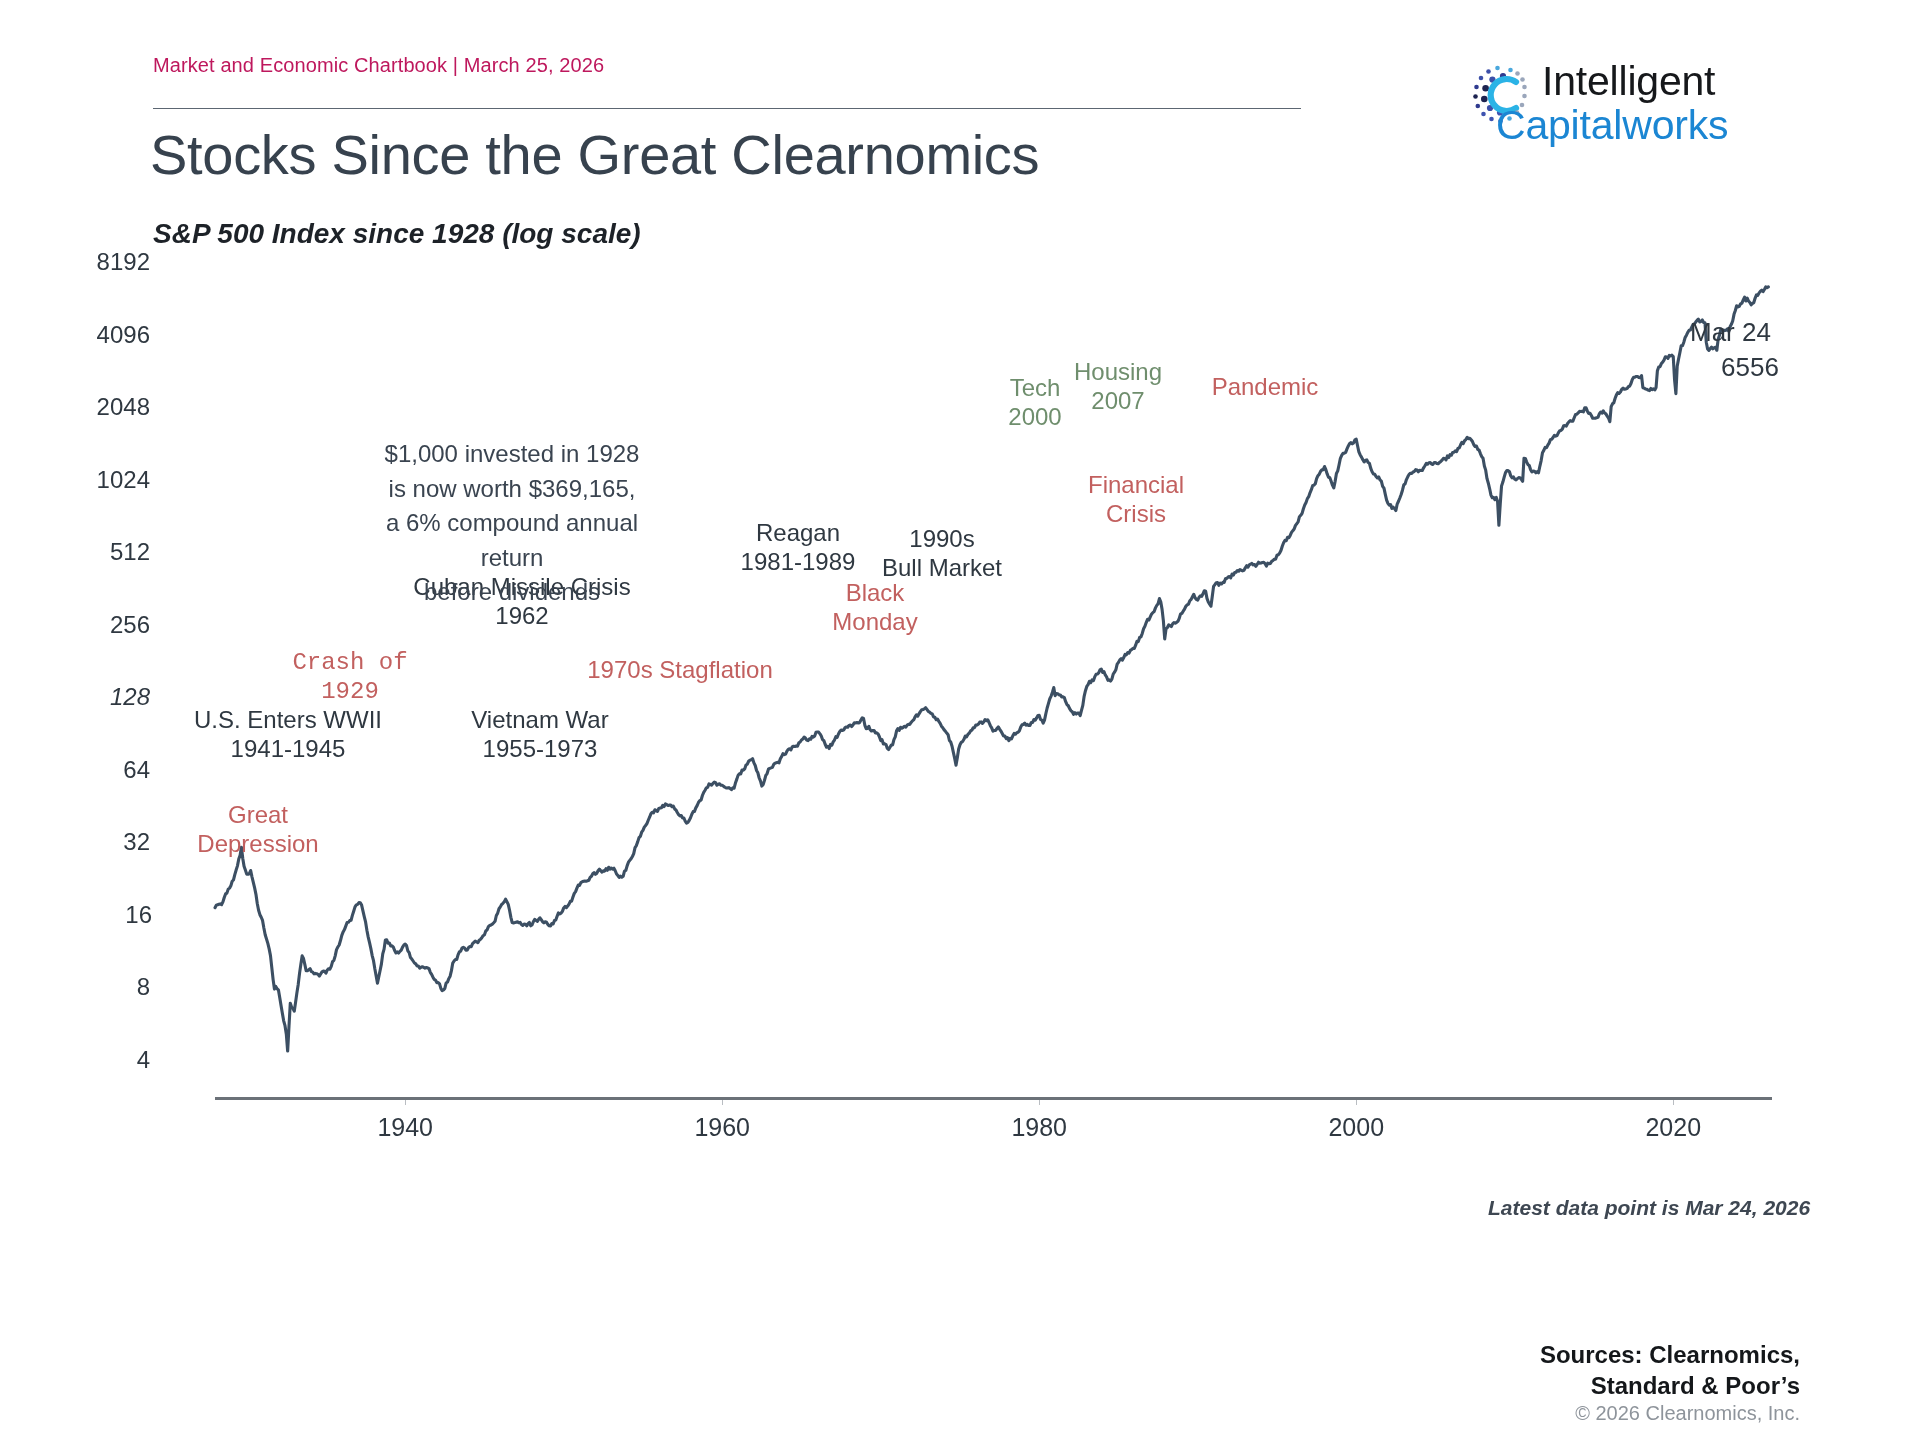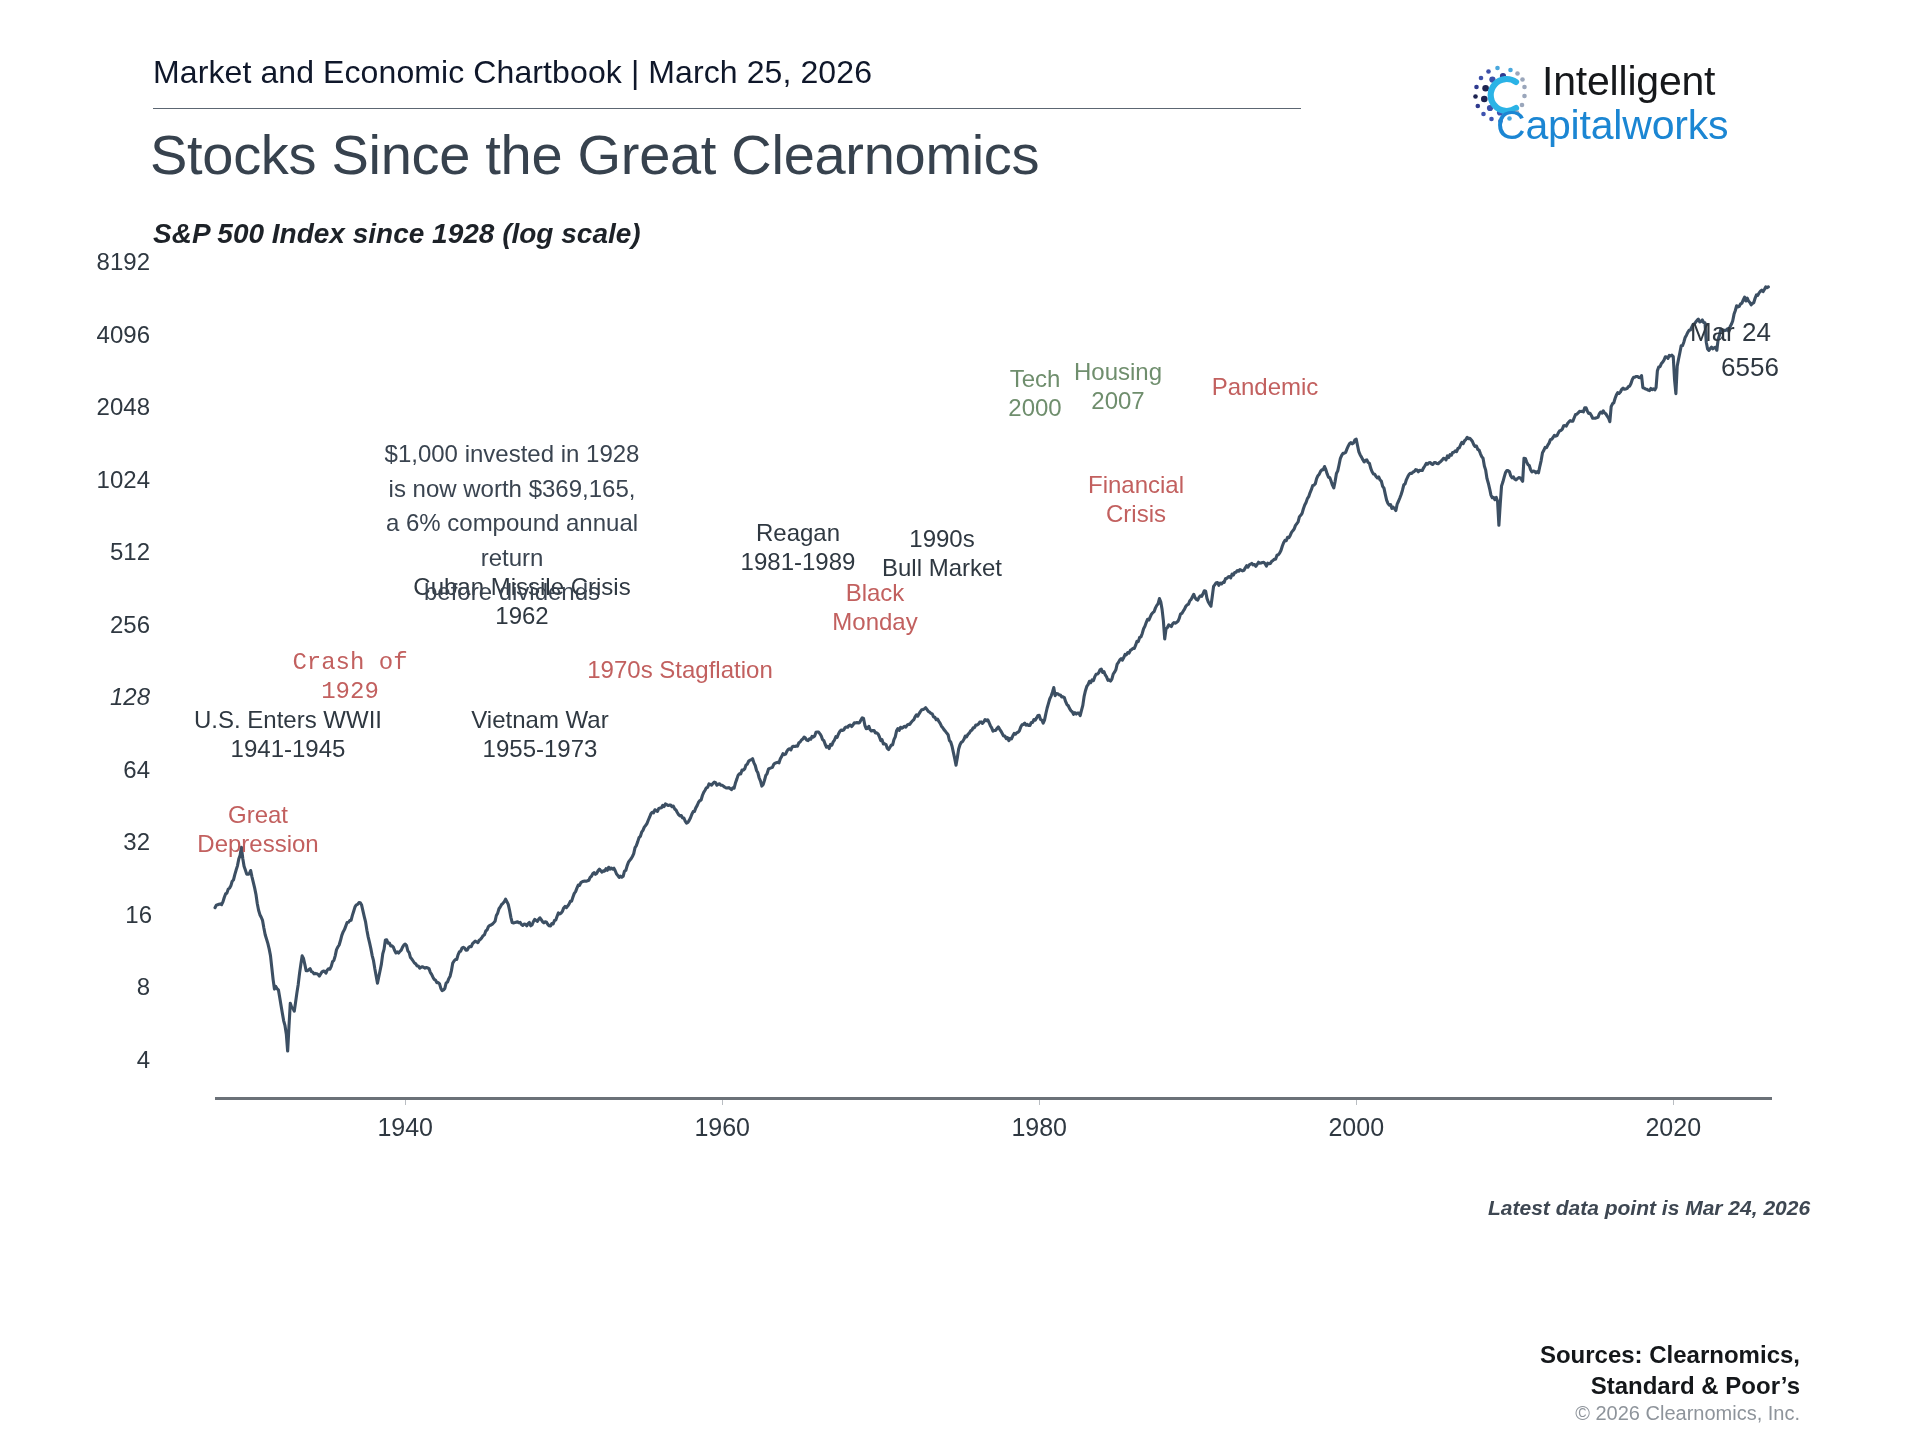--- a/index.html
+++ b/index.html
@@ -9,21 +9,21 @@
     font-family:"Liberation Sans","DejaVu Sans",sans-serif;
     color:#3a4450;
     overflow:hidden;
     position:relative;
   }
   #page{position:relative;width:1920px;height:1440px;}
 
   
   .hdr-line1{
     position:absolute;left:153px;top:54px;
-    font-size:32px;color:#0f172a;letter-spacing:.1px;white-space:nowrap;
+    font-size:20px;color:#be185d;letter-spacing:.1px;white-space:nowrap;
   }
   .hdr-rule{
     position:absolute;left:153px;top:108px;width:1148px;height:1px;
     background:#5c6672;
   }
   .title{
     position:absolute;left:150px;top:122px;
     font-size:56px;font-weight:400;color:#37424e;white-space:nowrap;
     letter-spacing:-0.3px;
   }
@@ -187,21 +187,21 @@
 1955-1973</div>
         <div class="ann dark" style="left: 522px; top: 572px; width: 240px; margin-left: -120px;">Cuban Missile Crisis
 1962</div>
         <div class="ann red" style="left: 680px; top: 655px; width: 240px; margin-left: -120px;">1970s Stagflation</div>
         <div class="ann dark" style="left: 798px; top: 518px; width: 240px; margin-left: -120px;">Reagan
 1981-1989</div>
         <div class="ann red" style="left: 875px; top: 578px; width: 240px; margin-left: -120px;">Black
 Monday</div>
         <div class="ann dark" style="left: 942px; top: 524px; width: 240px; margin-left: -120px;">1990s
 Bull Market</div>
-        <div class="ann green" style="left: 1035px; top: 364px; width: 240px; margin-left: -120px;">Tech
+        <div class="ann green" style="left: 1035px; top: 373px; width: 240px; margin-left: -120px;">Tech
 2000</div>
         <div class="ann green" style="left: 1118px; top: 357px; width: 240px; margin-left: -120px;">Housing
 2007</div>
         <div class="ann red" style="left: 1136px; top: 470px; width: 240px; margin-left: -120px;">Financial
 Crisis</div>
         <div class="ann red" style="left: 1265px; top: 372px; width: 240px; margin-left: -120px;">Pandemic</div>
       </div>
   </div>
 
   <div class="invested">

